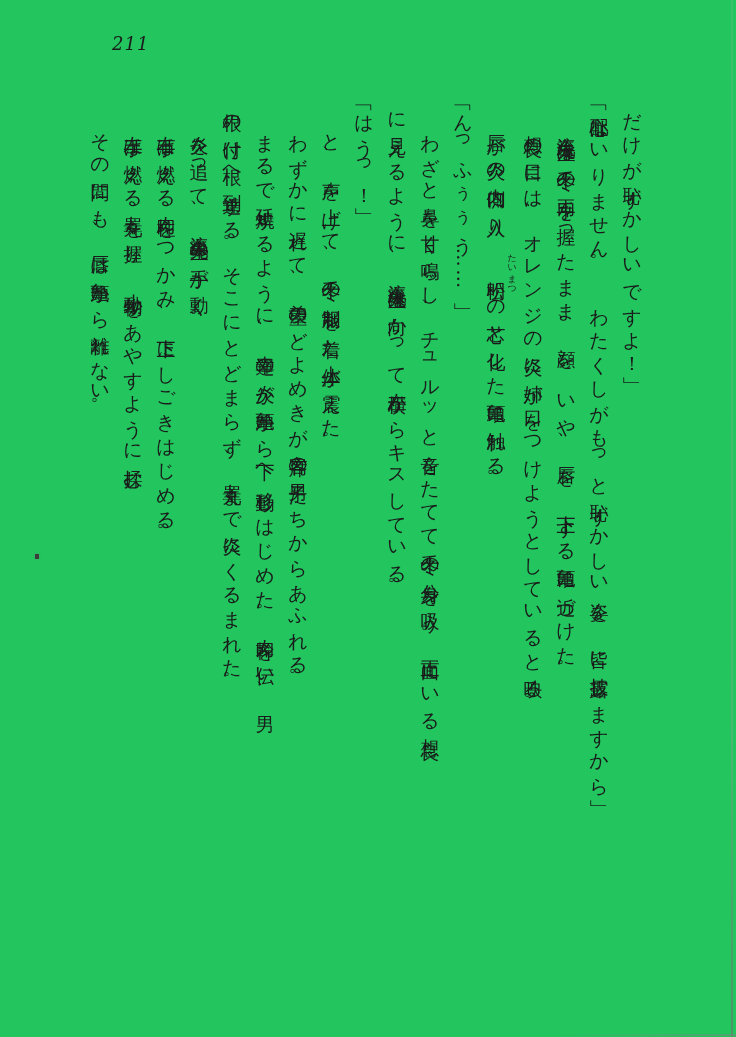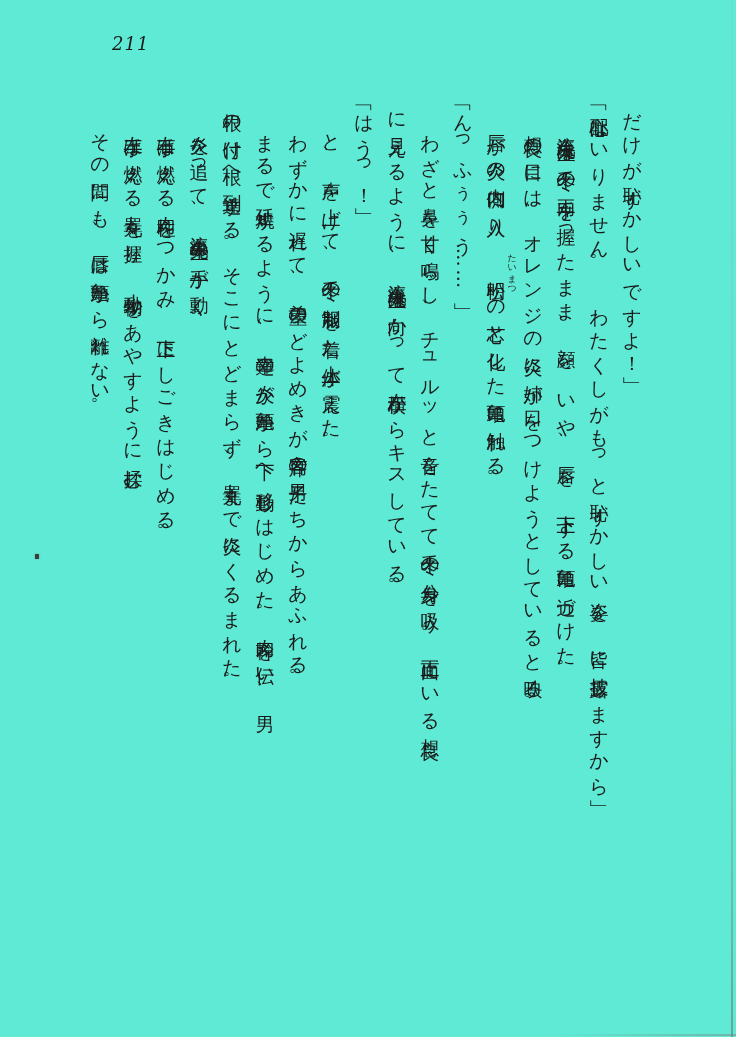--- a/index.html
+++ b/index.html
@@ -9,21 +9,21 @@
   body {
     width: 736px;
     height: 1037px;
     background: #ffffff;
     position: relative;
     overflow: hidden;
   }
   .page {
     position: absolute;
     inset: 0;
-    background: #5eead4;
+    background: #22c55e;
   }
   .page-number {
     position: absolute;
     top: 33px;
     left: 112px;
     font-family: "DejaVu Serif", "Liberation Serif", serif;
     font-style: italic;
     font-size: 18px;
     color: #1b1b1b;
     letter-spacing: 1px;

